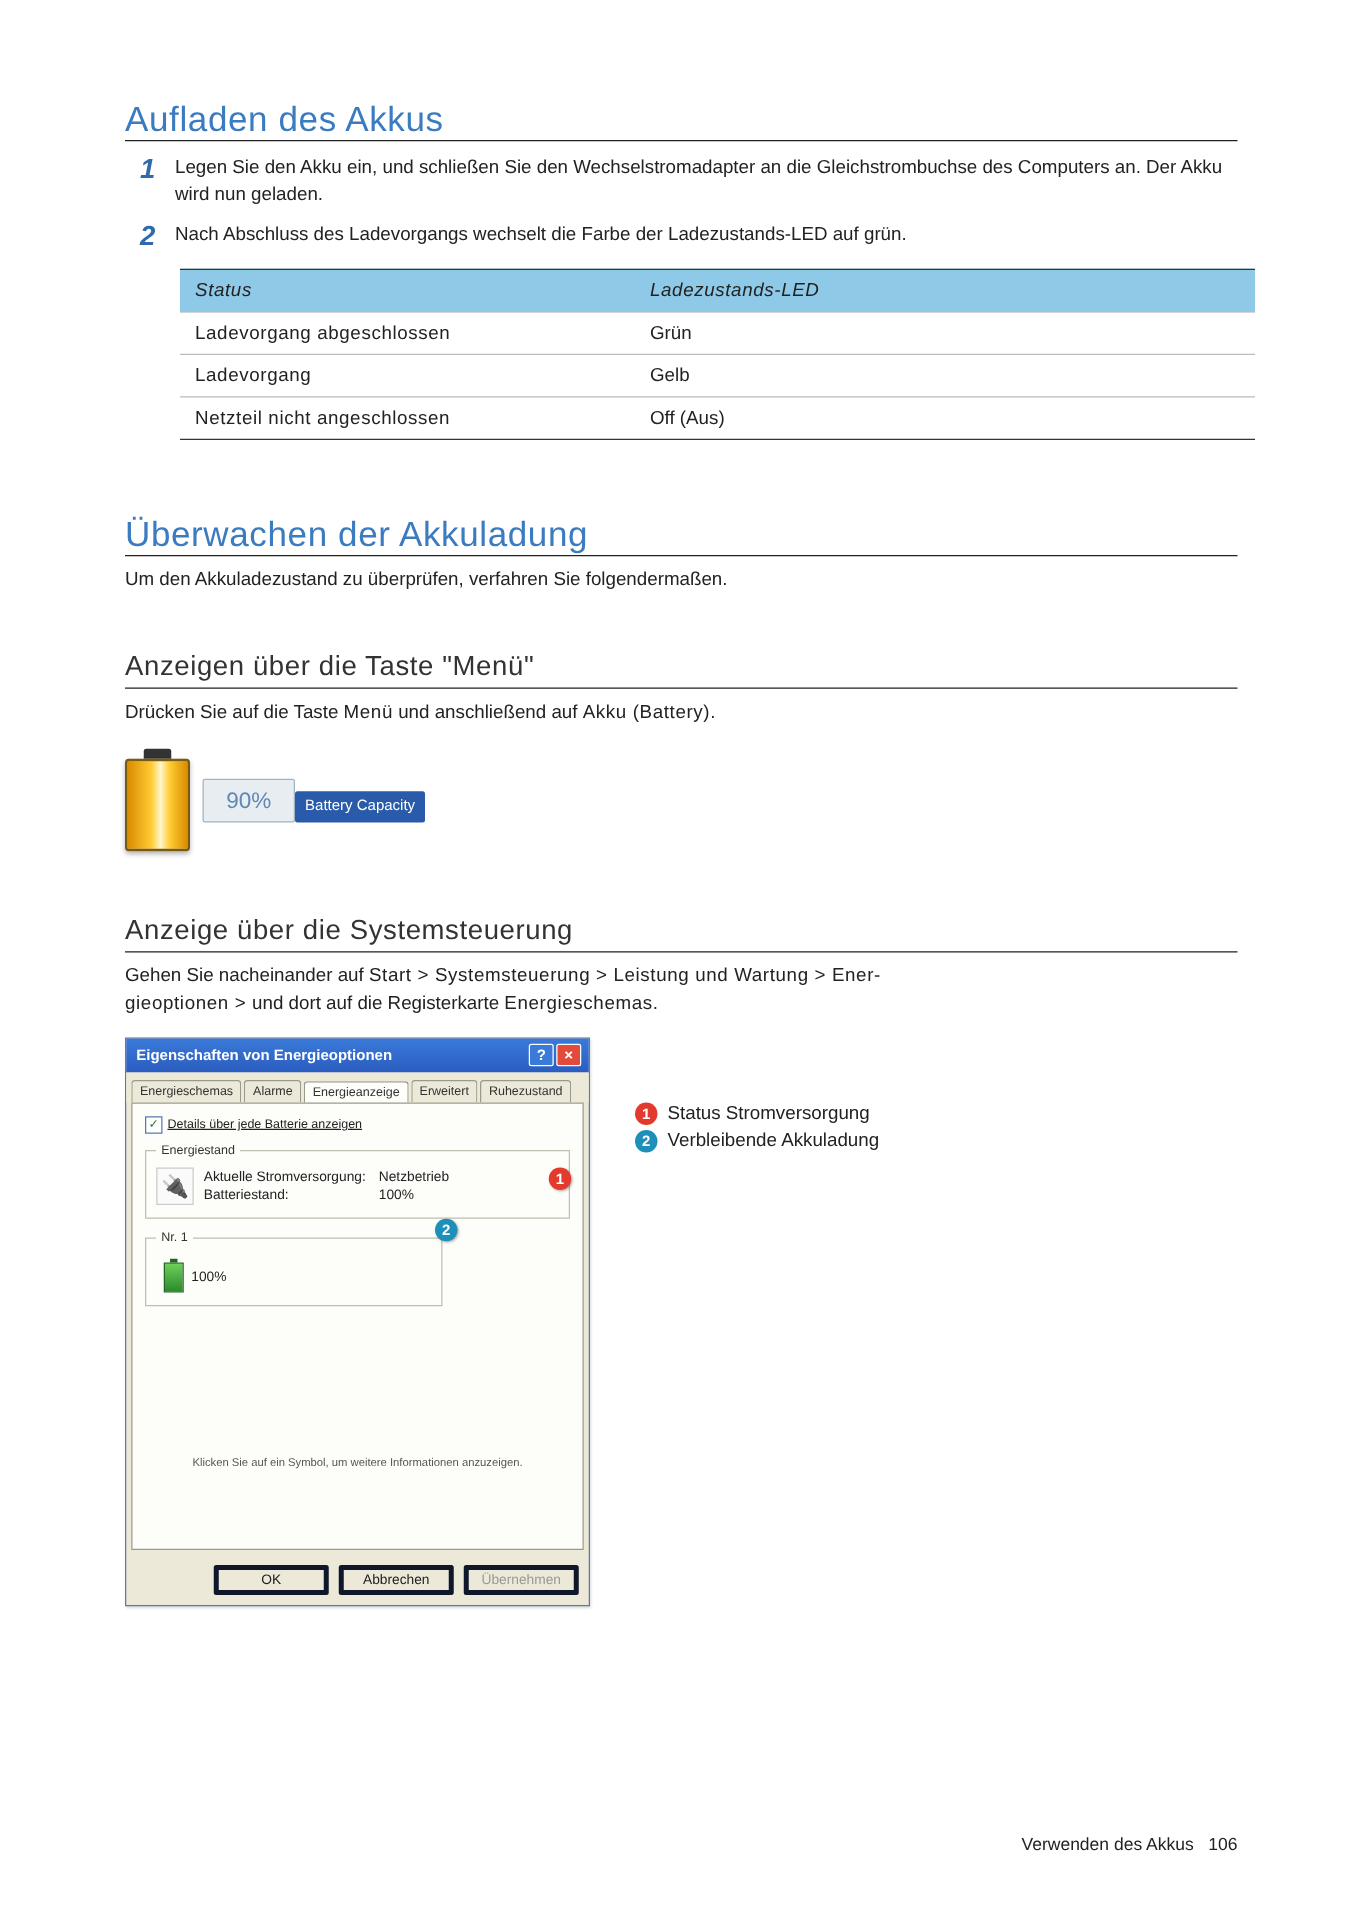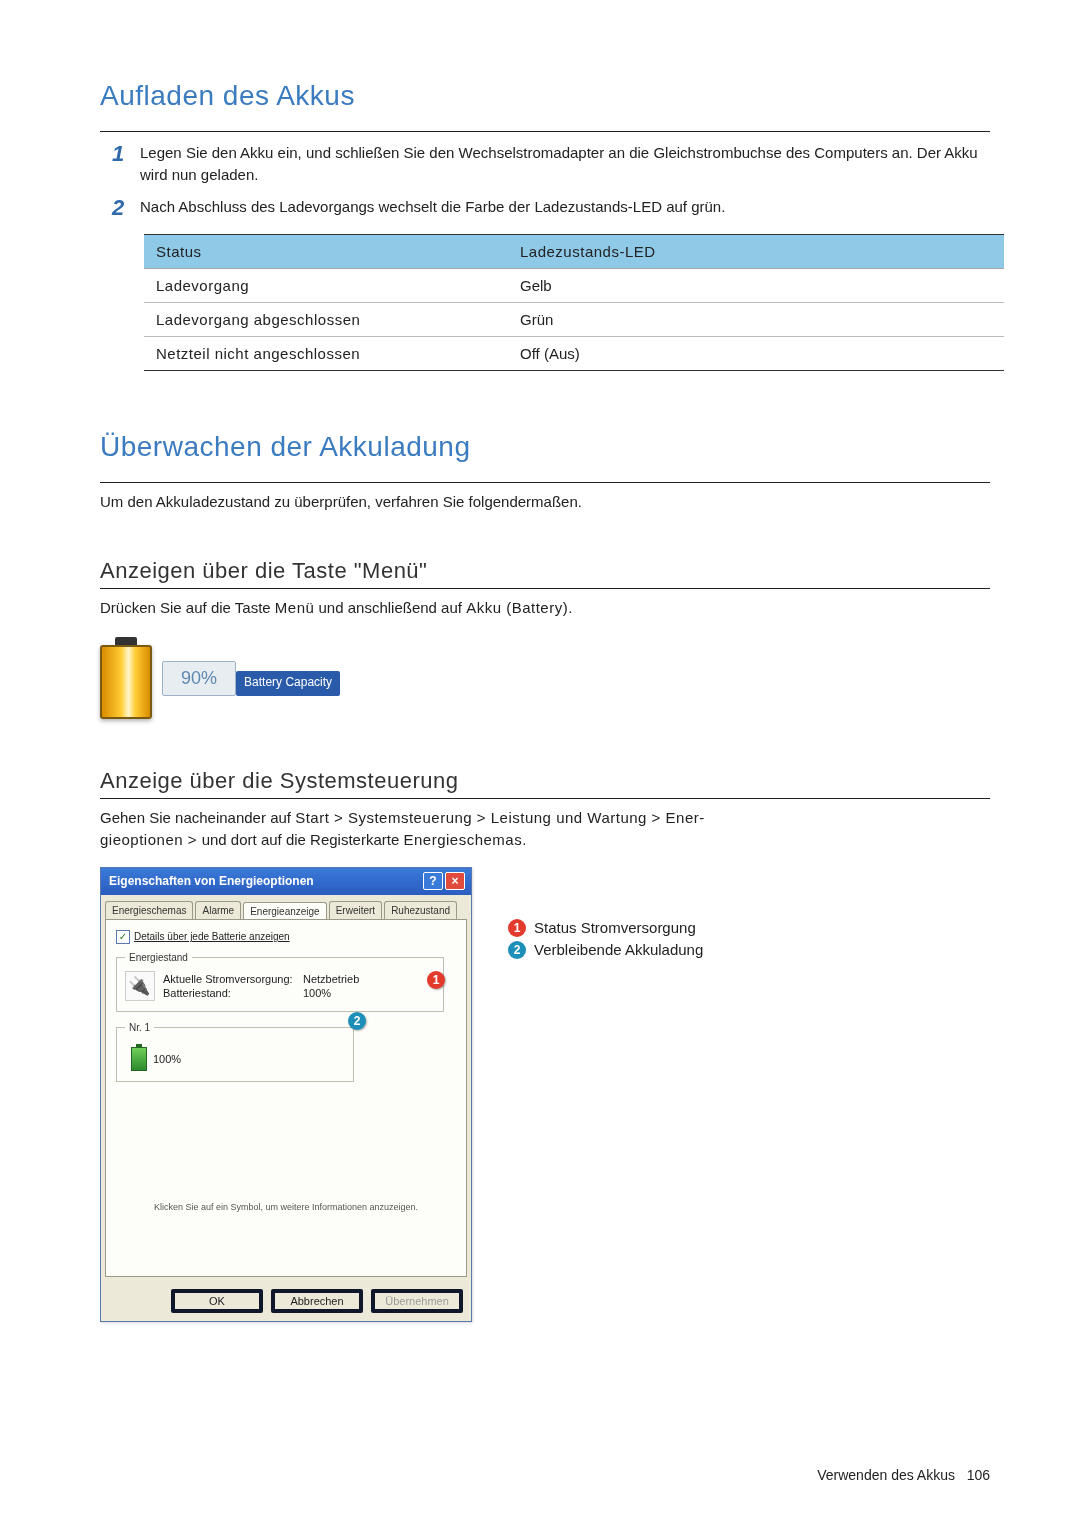--- a/index.html
+++ b/index.html
@@ -17,21 +17,21 @@
     padding: 80px 90px 40px 100px;
     position: relative;
   }
   h2.blue {
     color: #3b7bbf;
     font-size: 28px;
     font-weight: 500;
     letter-spacing: 0.5px;
     margin: 0 0 6px 0;
     border-bottom: 1px solid #222;
-    padding-bottom: 19px;
+    padding-bottom: 0;
   }
   .ol-step {
     display: flex;
     align-items: flex-start;
     margin: 10px 0 6px 12px;
   }
   .step-num {
     color: #2f6aab;
     font-weight: bold;
     font-style: italic;
@@ -51,20 +51,21 @@
     font-size: 15px;
   }
   table.led th {
     background: #8fc9e8;
     text-align: left;
     font-weight: 500;
     padding: 8px 12px;
     border-top: 1px solid #333;
     border-bottom: 1px solid #aaa;
     letter-spacing: 0.5px;
+    font-style: italic;
   }
   table.led td {
     padding: 8px 12px;
     border-bottom: 1px solid #bbb;
   }
   table.led tr:last-child td {
     border-bottom: 1px solid #333;
   }
   table.led th:first-child, table.led td:first-child {
     width: 340px;
@@ -218,21 +219,21 @@
   }
   .checkbox {
     width: 12px; height: 12px;
     border: 1px solid #5a7aaf;
     background: #fff;
     display: flex; align-items: center; justify-content: center;
     color: #2a7a2a; font-size: 10px; line-height: 1;
   }
   fieldset {
     border: 1px solid #bfbfb0;
-    margin: 8px 12px 10px 0;
+    margin: 8px 0 10px 0;
     padding: 8px 8px 10px 8px;
     position: relative;
   }
   legend {
     font-size: 10px;
     padding: 0 4px;
     color: #333;
   }
   .power-row {
     display: flex;
@@ -346,26 +347,26 @@
     <span class="step-text">Nach Abschluss des Ladevorgangs wechselt die Farbe der Ladezustands-LED auf grün.</span>
   </div>
 
   <table class="led">
     <tbody>
         <tr>
       <th>Status</th>
       <th>Ladezustands-LED</th>
     </tr>
     <tr>
+      <td>Ladevorgang abgeschlossen</td>
+      <td>Grün</td>
+    </tr>
+    <tr>
       <td>Ladevorgang</td>
       <td>Gelb</td>
-    </tr>
-    <tr>
-      <td>Ladevorgang abgeschlossen</td>
-      <td>Grün</td>
     </tr>
     <tr>
       <td>Netzteil nicht angeschlossen</td>
       <td>Off (Aus)</td>
     </tr>
   </tbody>
     </table>
 
   
   <h2 class="blue bigmargin">Überwachen der Akkuladung</h2>

